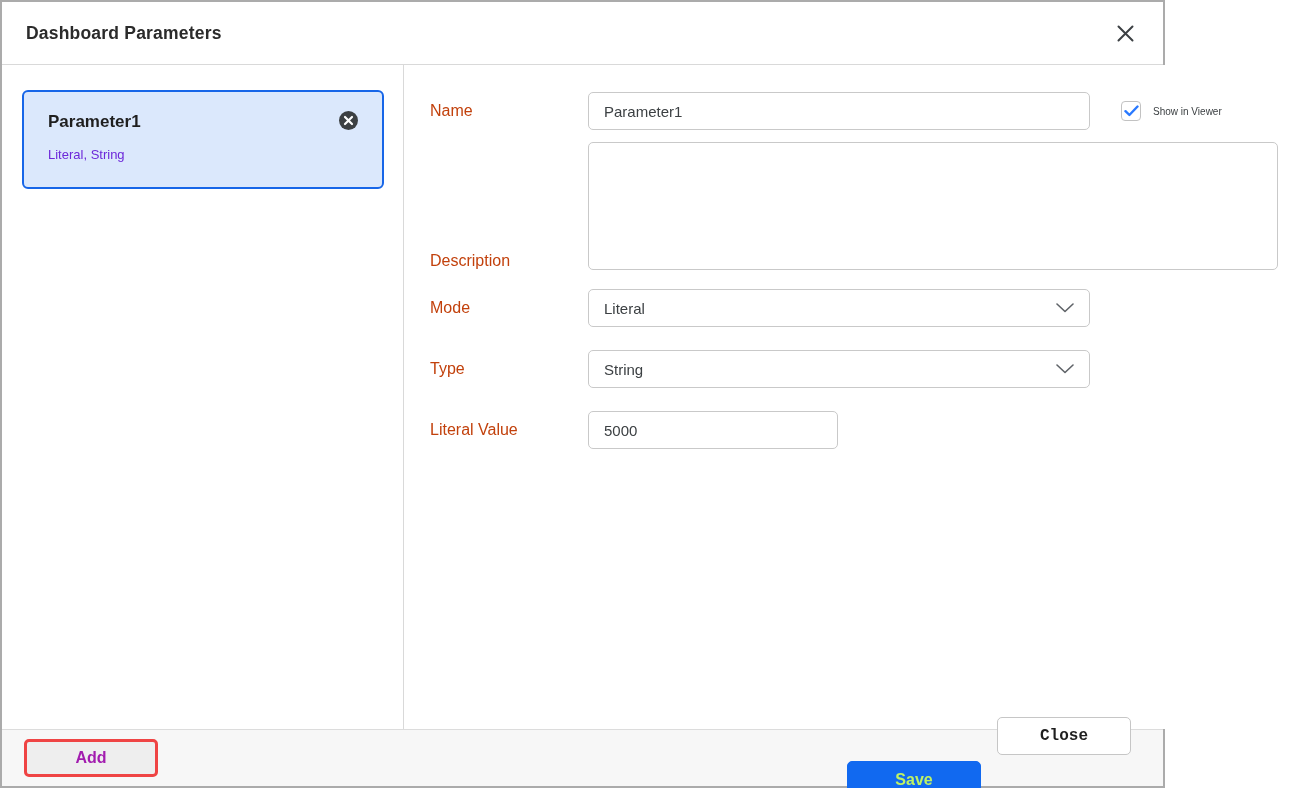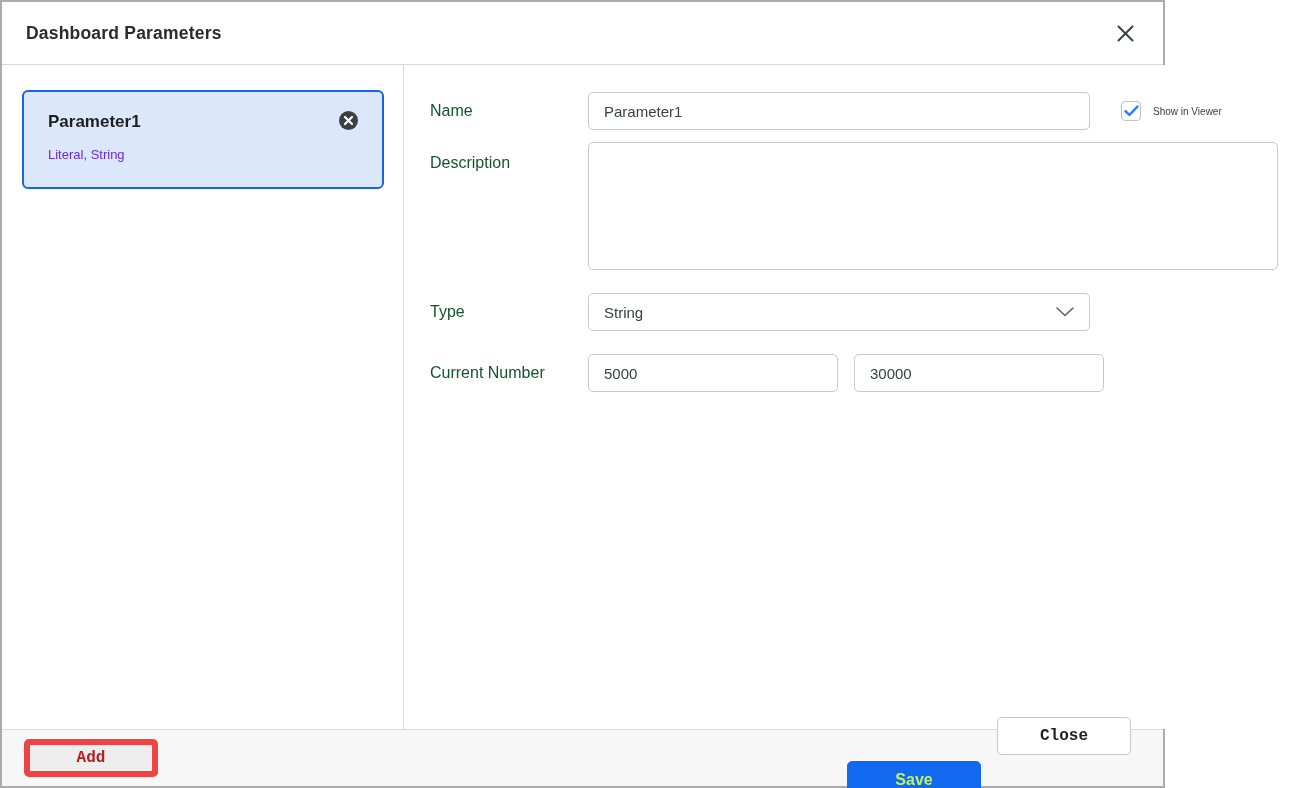--- a/index.html
+++ b/index.html
@@ -61,24 +61,24 @@
   }
   
   .main {
     flex: 1 1 auto;
     padding: 27px 22px 0 26px;
     background: #fff;
   }
   .form-row {
     display: flex; align-items: center; margin-bottom: 12px;
   }
-  .form-row.top-align { align-items: flex-start; }
+  .form-row.top-align { align-items: flex-end; }
   .form-row .lbl {
     width: 158px; flex: 0 0 158px;
-    font-size: 16px; color: #14532d;
+    font-size: 16px; color: #c2410c;
   }
   .form-row.top-align .lbl { padding-top: 12px; }
   .txt-input, .dd, .textarea {
     border: 1px solid #c9c9c9;
     border-radius: 5px;
     background: #fff;
     font-family: "Liberation Sans", "DejaVu Sans", sans-serif;
     font-size: 15px; color: #3c4043;
   }
   .txt-input {
@@ -121,22 +121,22 @@
   }
   .btn {
     height: 38px; min-width: 134px;
     border-radius: 5px;
     font-family: "Liberation Sans", "DejaVu Sans", sans-serif;
     font-size: 16px; font-weight: 600;
     display: inline-flex; align-items: center; justify-content: center;
     cursor: pointer;
   }
   .btn-add {
-    background: #eeeeee; border: 6px solid #ef4444;
-    color: #b91c1c; cursor: default; font-family: Liberation Mono, monospace;
+    background: #eeeeee; border: 3px solid #ef4444;
+    color: #a21caf; cursor: default;
   }
   .btn-save {
     background: #1169f0; border: 1px solid #1169f0; color: #bef264; margin-top: 44px;
   }
   .btn-close {
     background: #fff; border: 1px solid #c6c6c6; color: #1f1f1f; font-family: Liberation Mono, monospace;
   }
   .footer-right { display: flex; gap: 16px; }
 </style>
 </head>
@@ -181,39 +181,49 @@
           </div>
           <span class="cb-label">Show in Viewer</span>
         </div>
       </div>
 
       <div class="form-row top-align">
         <div class="lbl">Description</div>
         <textarea class="textarea" style=""></textarea>
       </div>
 
+      <div class="form-row row-mode">
+        <div class="lbl">Mode</div>
+        <div class="dd">
+          <span>Literal</span>
+          <span class="chev">
+            <svg width="18" height="10" viewBox="0 0 18 10">
+              <polyline points="1,1 9,8.5 17,1" fill="none" stroke="#5f6368" stroke-width="1.6" stroke-linecap="round" stroke-linejoin="round"></polyline>
+            </svg>
+          </span>
+        </div>
+      </div>
 
       <div class="form-row row-gap">
         <div class="lbl">Type</div>
         <div class="dd">
           <span>String</span>
           <span class="chev">
             <svg width="18" height="10" viewBox="0 0 18 10">
               <polyline points="1,1 9,8.5 17,1" fill="none" stroke="#5f6368" stroke-width="1.6" stroke-linecap="round" stroke-linejoin="round"></polyline>
             </svg>
           </span>
         </div>
       </div>
 
 
       <div class="form-row row-gap">
-        <div class="lbl">Current Number</div>
+        <div class="lbl">Literal Value</div>
         <div class="current-inputs">
           <input class="txt-input" type="text" value="5000" style="">
-          <input class="txt-input" type="text" value="30000" style="">
         </div>
       </div>
 
     </div>
   </div>
 
   <div class="footer">
     <button class="btn btn-add" disabled="">Add</button>
     <div class="footer-right">
       <button class="btn btn-save">Save</button>

